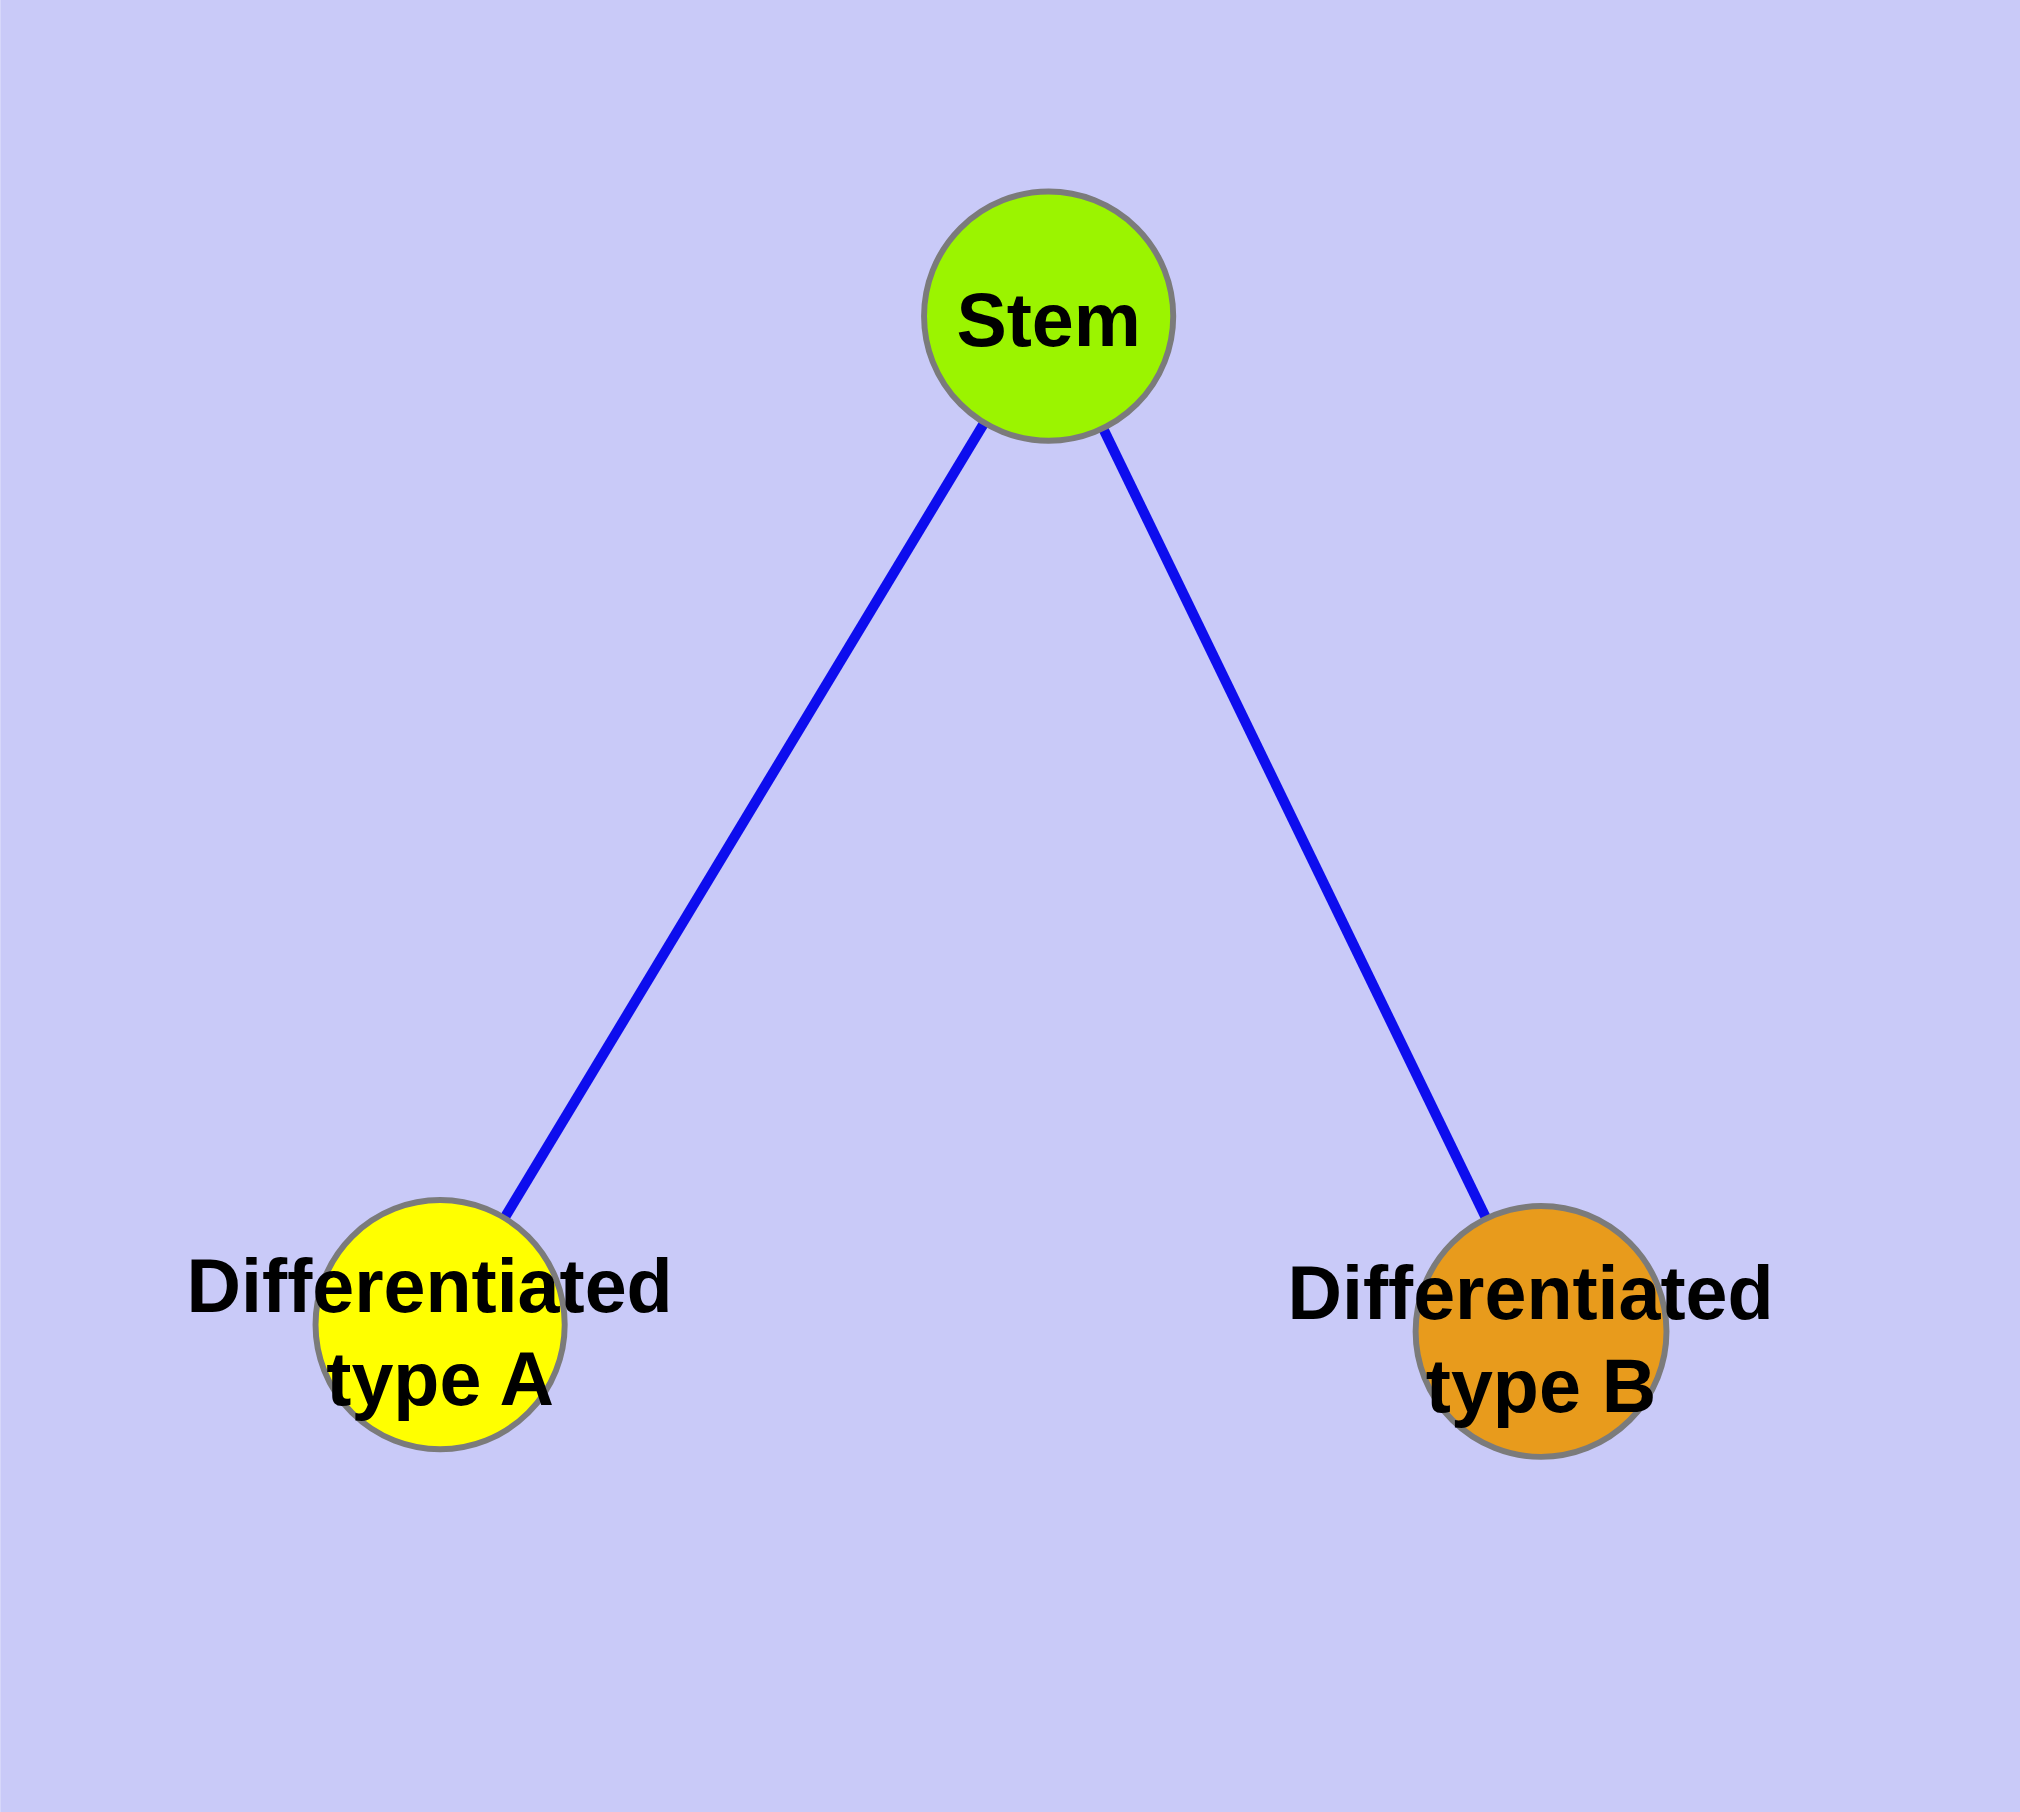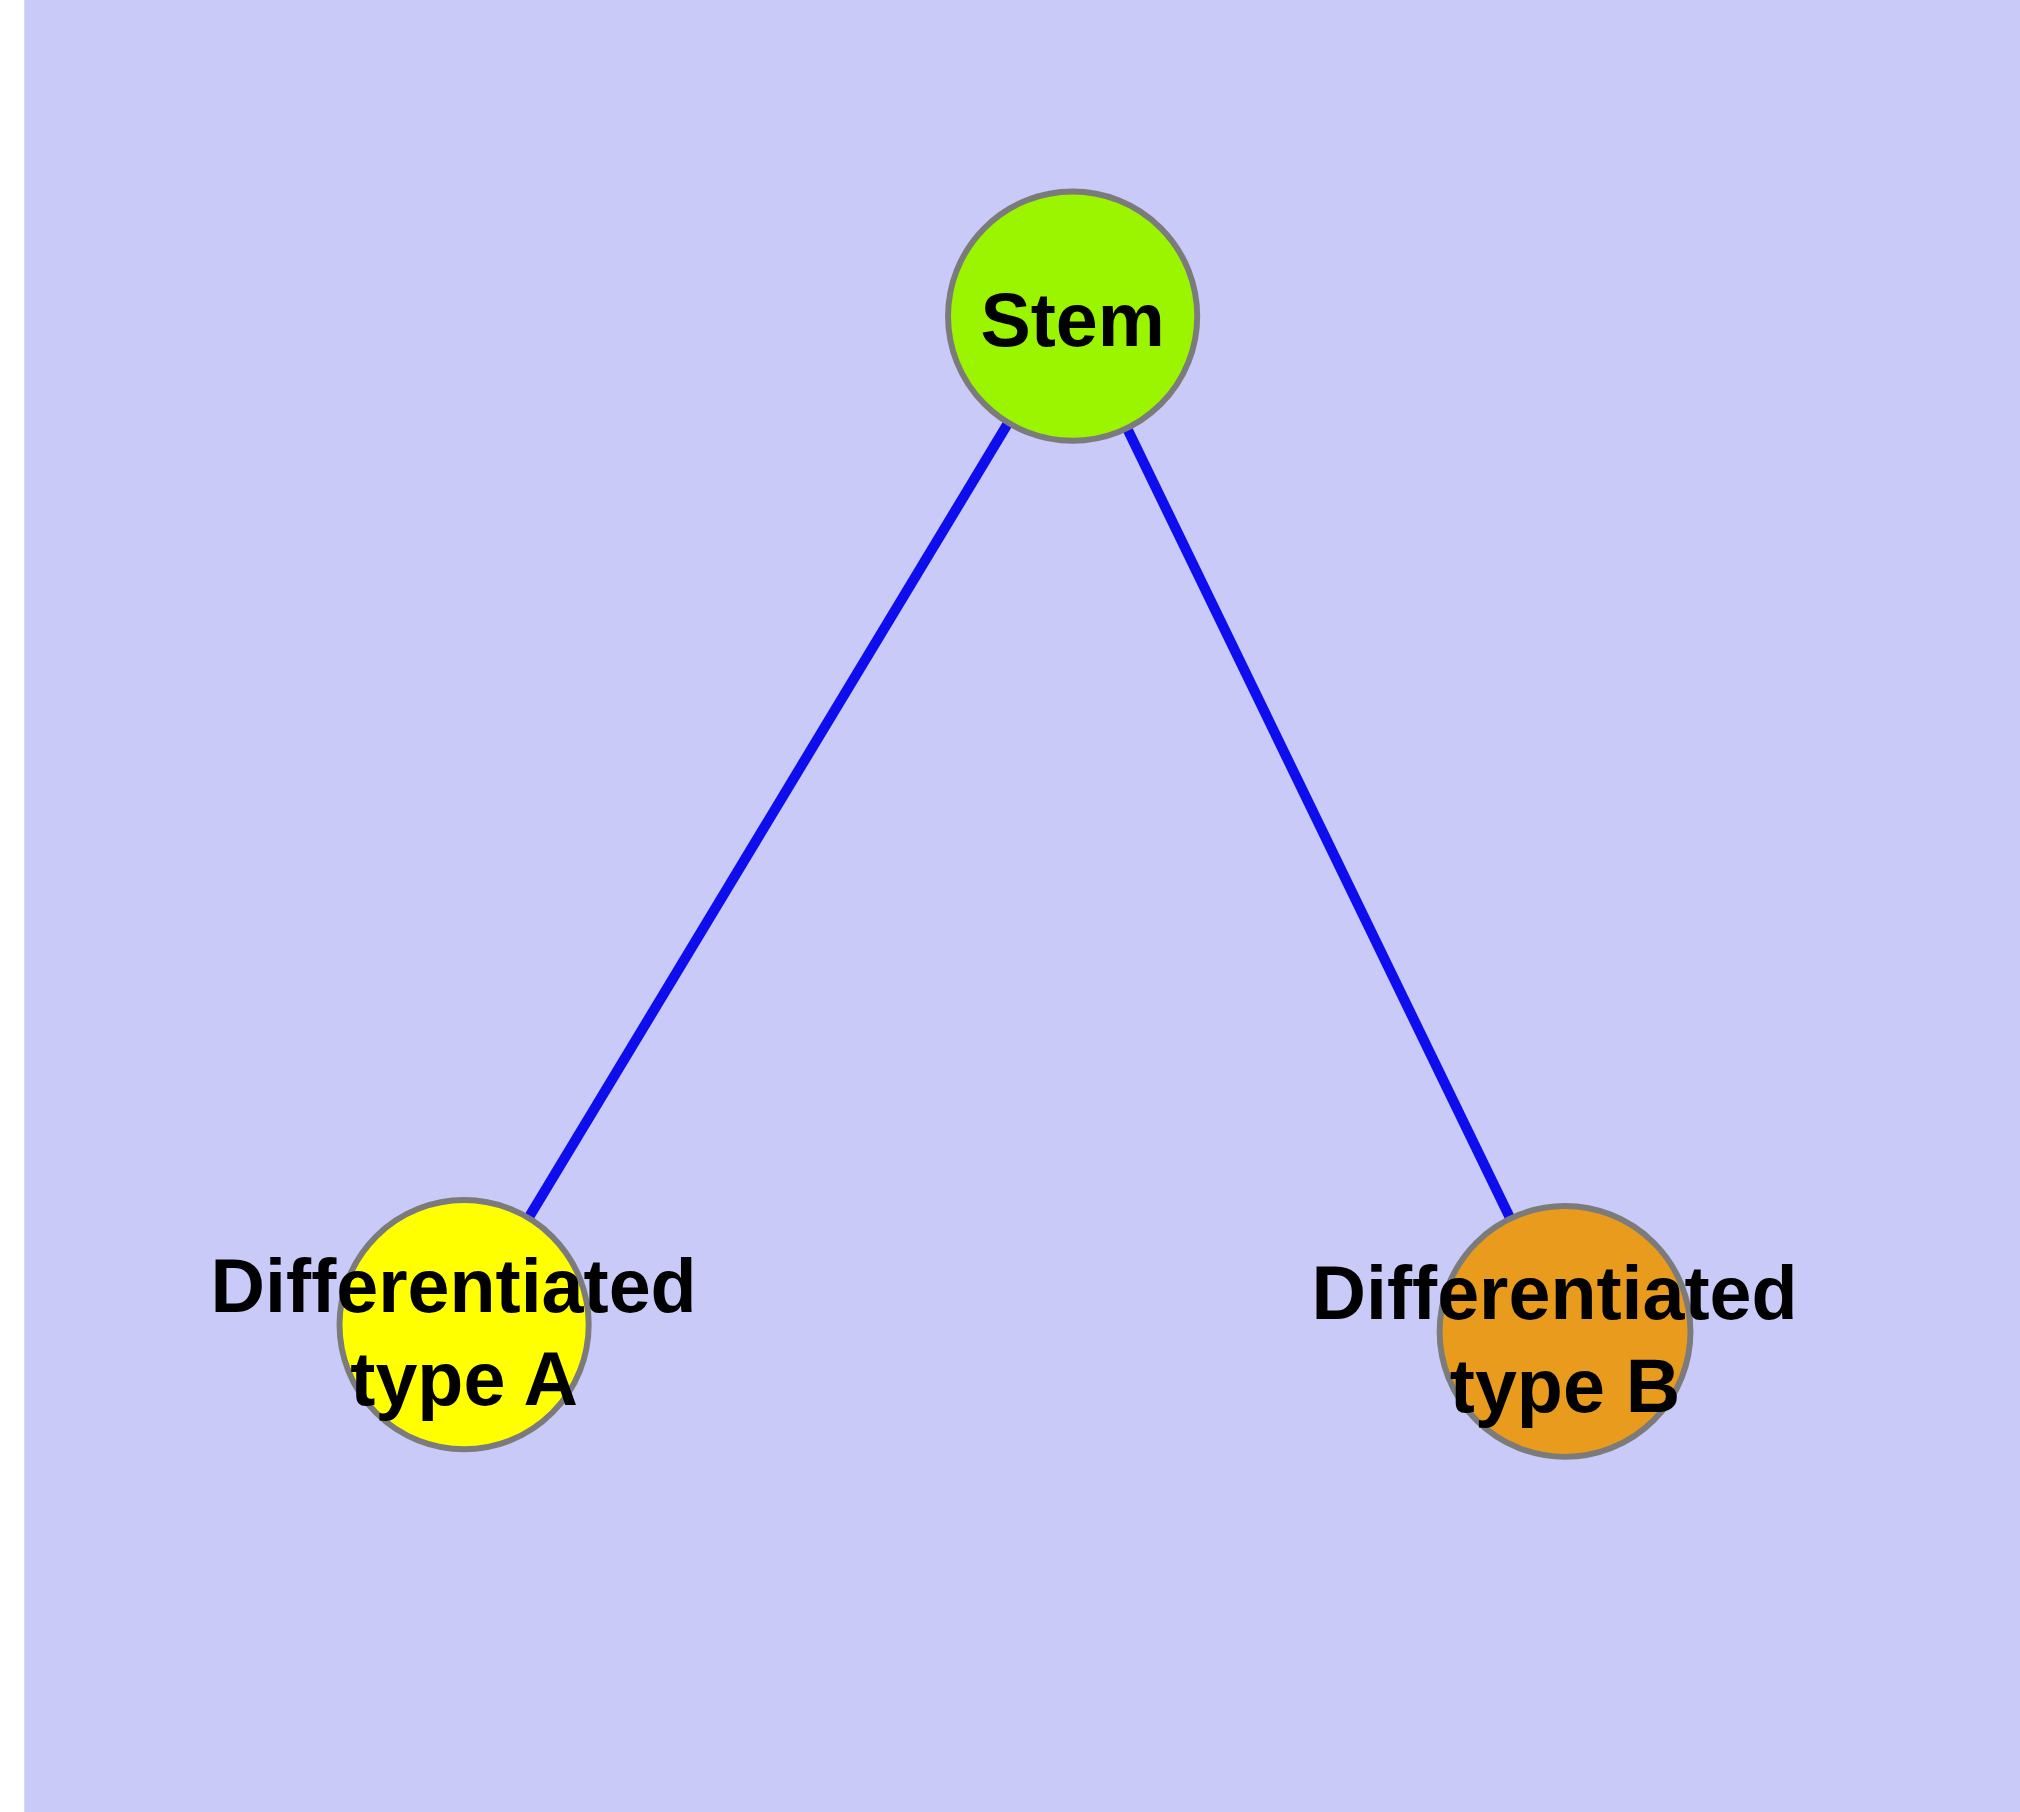--- a/index.html
+++ b/index.html
@@ -7,21 +7,20 @@
     padding: 0;
     width: 2021px;
     height: 1812px;
     overflow: hidden;
     font-family: "Liberation Sans", sans-serif;
   }
   #stage {
     position: relative;
     width: 1736px;
     height: 1812px;
-    margin-left: 24px;
   }
   svg {
     display: block;
     width: 2021px;
     height: 1812px;
   }
   .edge {
     stroke-width: 12px;
     fill: none;
   }

